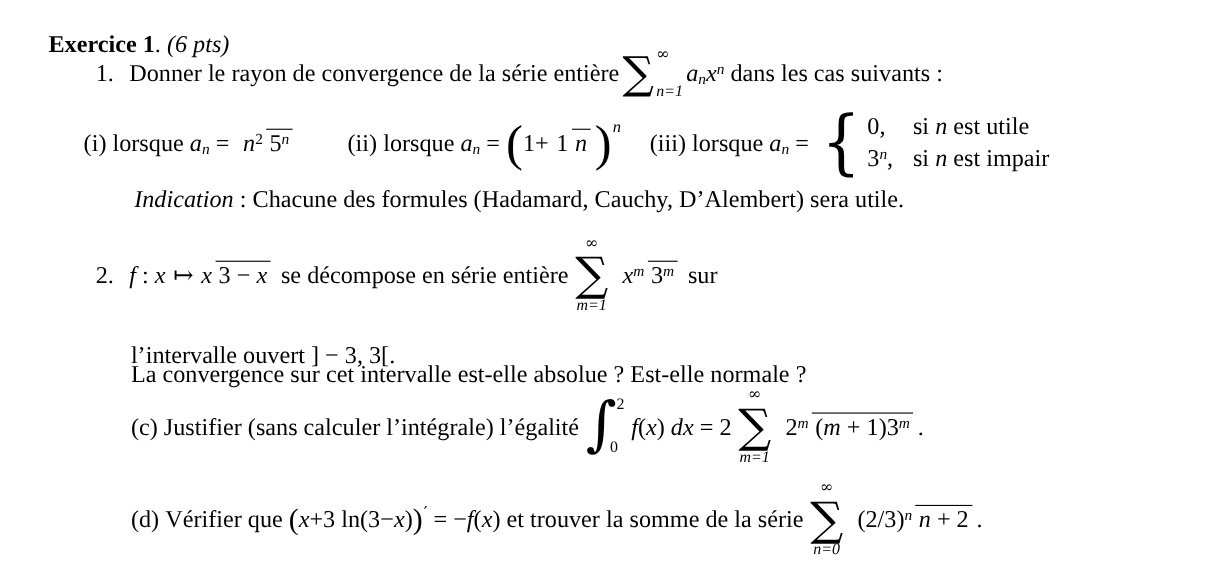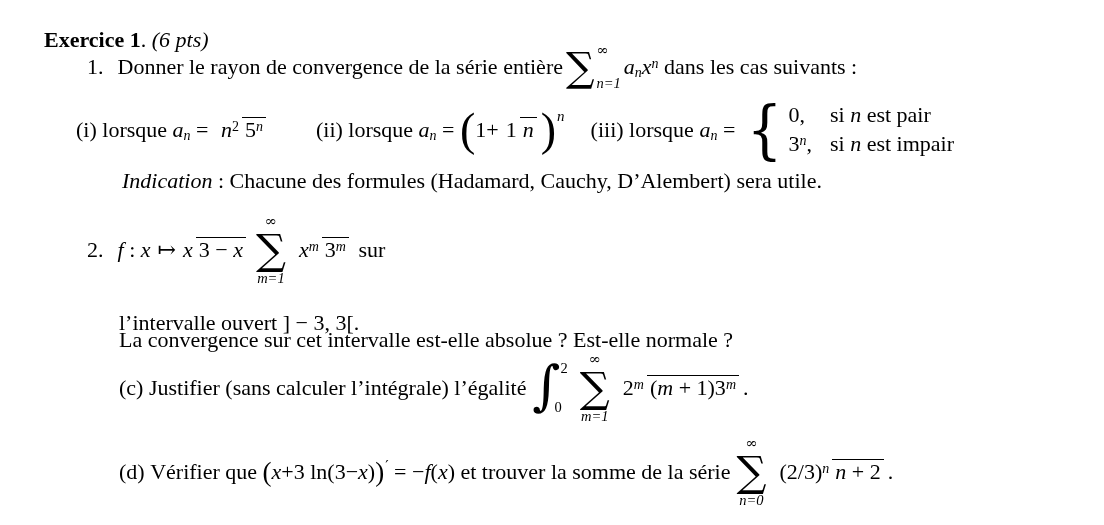--- a/index.html
+++ b/index.html
@@ -121,40 +121,41 @@
       </span>
     </span>
 
     <span class="case-item">
       <span class="run">(iii) lorsque </span>
       <span class="run"><span class="mi">a</span><sub class="mi">n</sub><span> = </span></span>
       <span class="cases">
         <span class="brace sym">{</span>
         <span class="rows">
           <span class="cell run">0,</span>
-          <span class="cell run"><span>si </span><span class="mi">n</span><span> est pair</span></span>
+          <span class="cell run"><span>si </span><span class="mi">n</span><span> est utile</span></span>
           <span class="cell run"><span>3</span><sup class="mi">n</sup><span>,</span></span>
           <span class="cell run"><span>si </span><span class="mi">n</span><span> est impair</span></span>
         </span>
       </span>
     </span>
   </div>
 
   <div class="line l-hint">
     <span class="run it">Indication</span>
       <span class="run"> : Chacune des formules (Hadamard, Cauchy, D’Alembert) sera utile.</span>
   </div>
 
   <div class="line l-q2a">
     <span class="run item-num">2.</span>
     <span class="run"><span class="mi">f</span><span> : </span><span class="mi">x</span><span class="sym"> ↦</span></span>
     <span class="frac">
       <span class="num run mi">x</span>
       <span class="den run"><span>3 − </span><span class="mi">x</span></span>
     </span>
+    <span class="run"> se décompose en série entière</span>
     <span class="sum-disp">
       <span class="lim sym">∞</span>
       <span class="sigma sym">∑</span>
       <span class="lim mi">m=1</span>
     </span>
     <span class="frac">
       <span class="num run"><span class="mi">x</span><sup class="mi">m</sup></span>
       <span class="den run"><span>3</span><sup class="mi">m</sup></span>
     </span>
     <span class="run"> sur</span>
@@ -171,20 +172,21 @@
   <div class="line l-c">
     <span class="run">(c) </span>
     <span class="run">Justifier (sans calculer l’intégrale) l’égalité</span>
     <span class="int">
       <span class="glyph sym">∫</span>
       <span class="lims">
         <span class="isup">2</span>
         <span class="isub">0</span>
       </span>
     </span>
+    <span class="run"><span class="mi">f</span><span>(</span><span class="mi">x</span><span>) </span><span class="mi">dx</span><span> = 2</span></span>
     <span class="sum-disp">
       <span class="lim sym">∞</span>
       <span class="sigma sym">∑</span>
       <span class="lim mi">m=1</span>
     </span>
     <span class="frac">
       <span class="num run"><span>2</span><sup class="mi">m</sup></span>
       <span class="den run"><span>(</span><span class="mi">m</span><span> + 1)3</span><sup class="mi">m</sup></span>
     </span>
     <span class="run">.</span>

